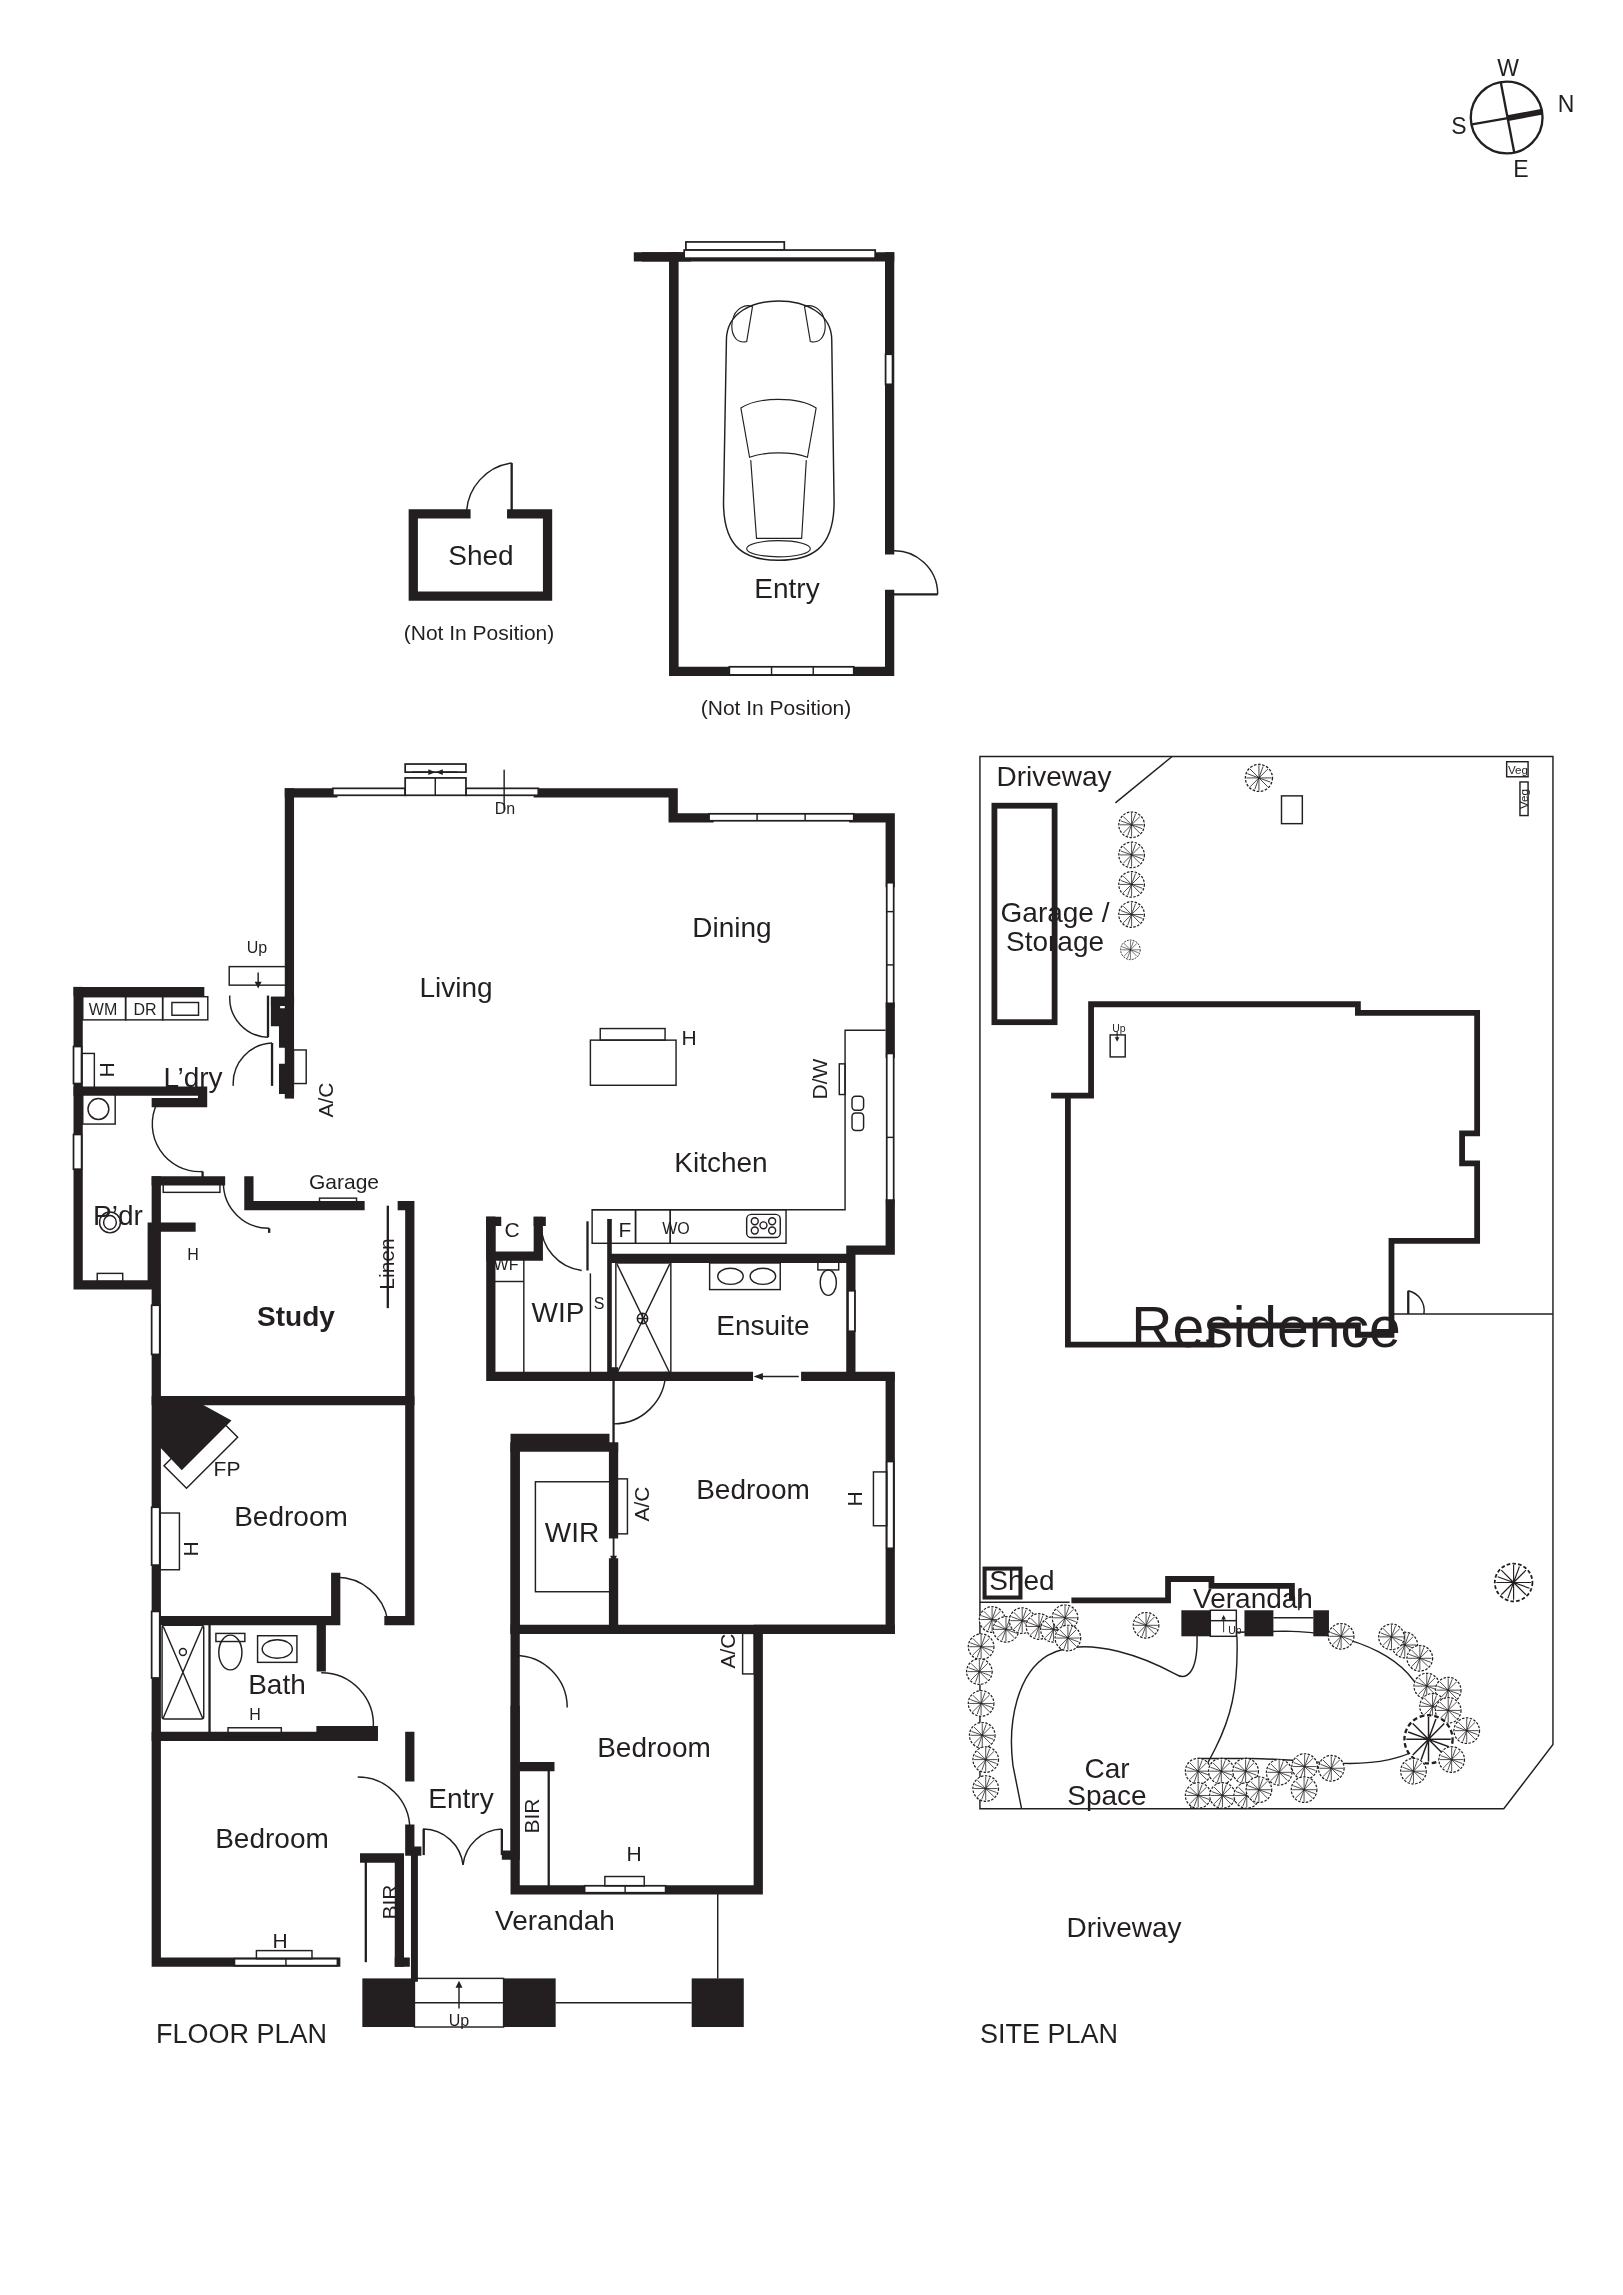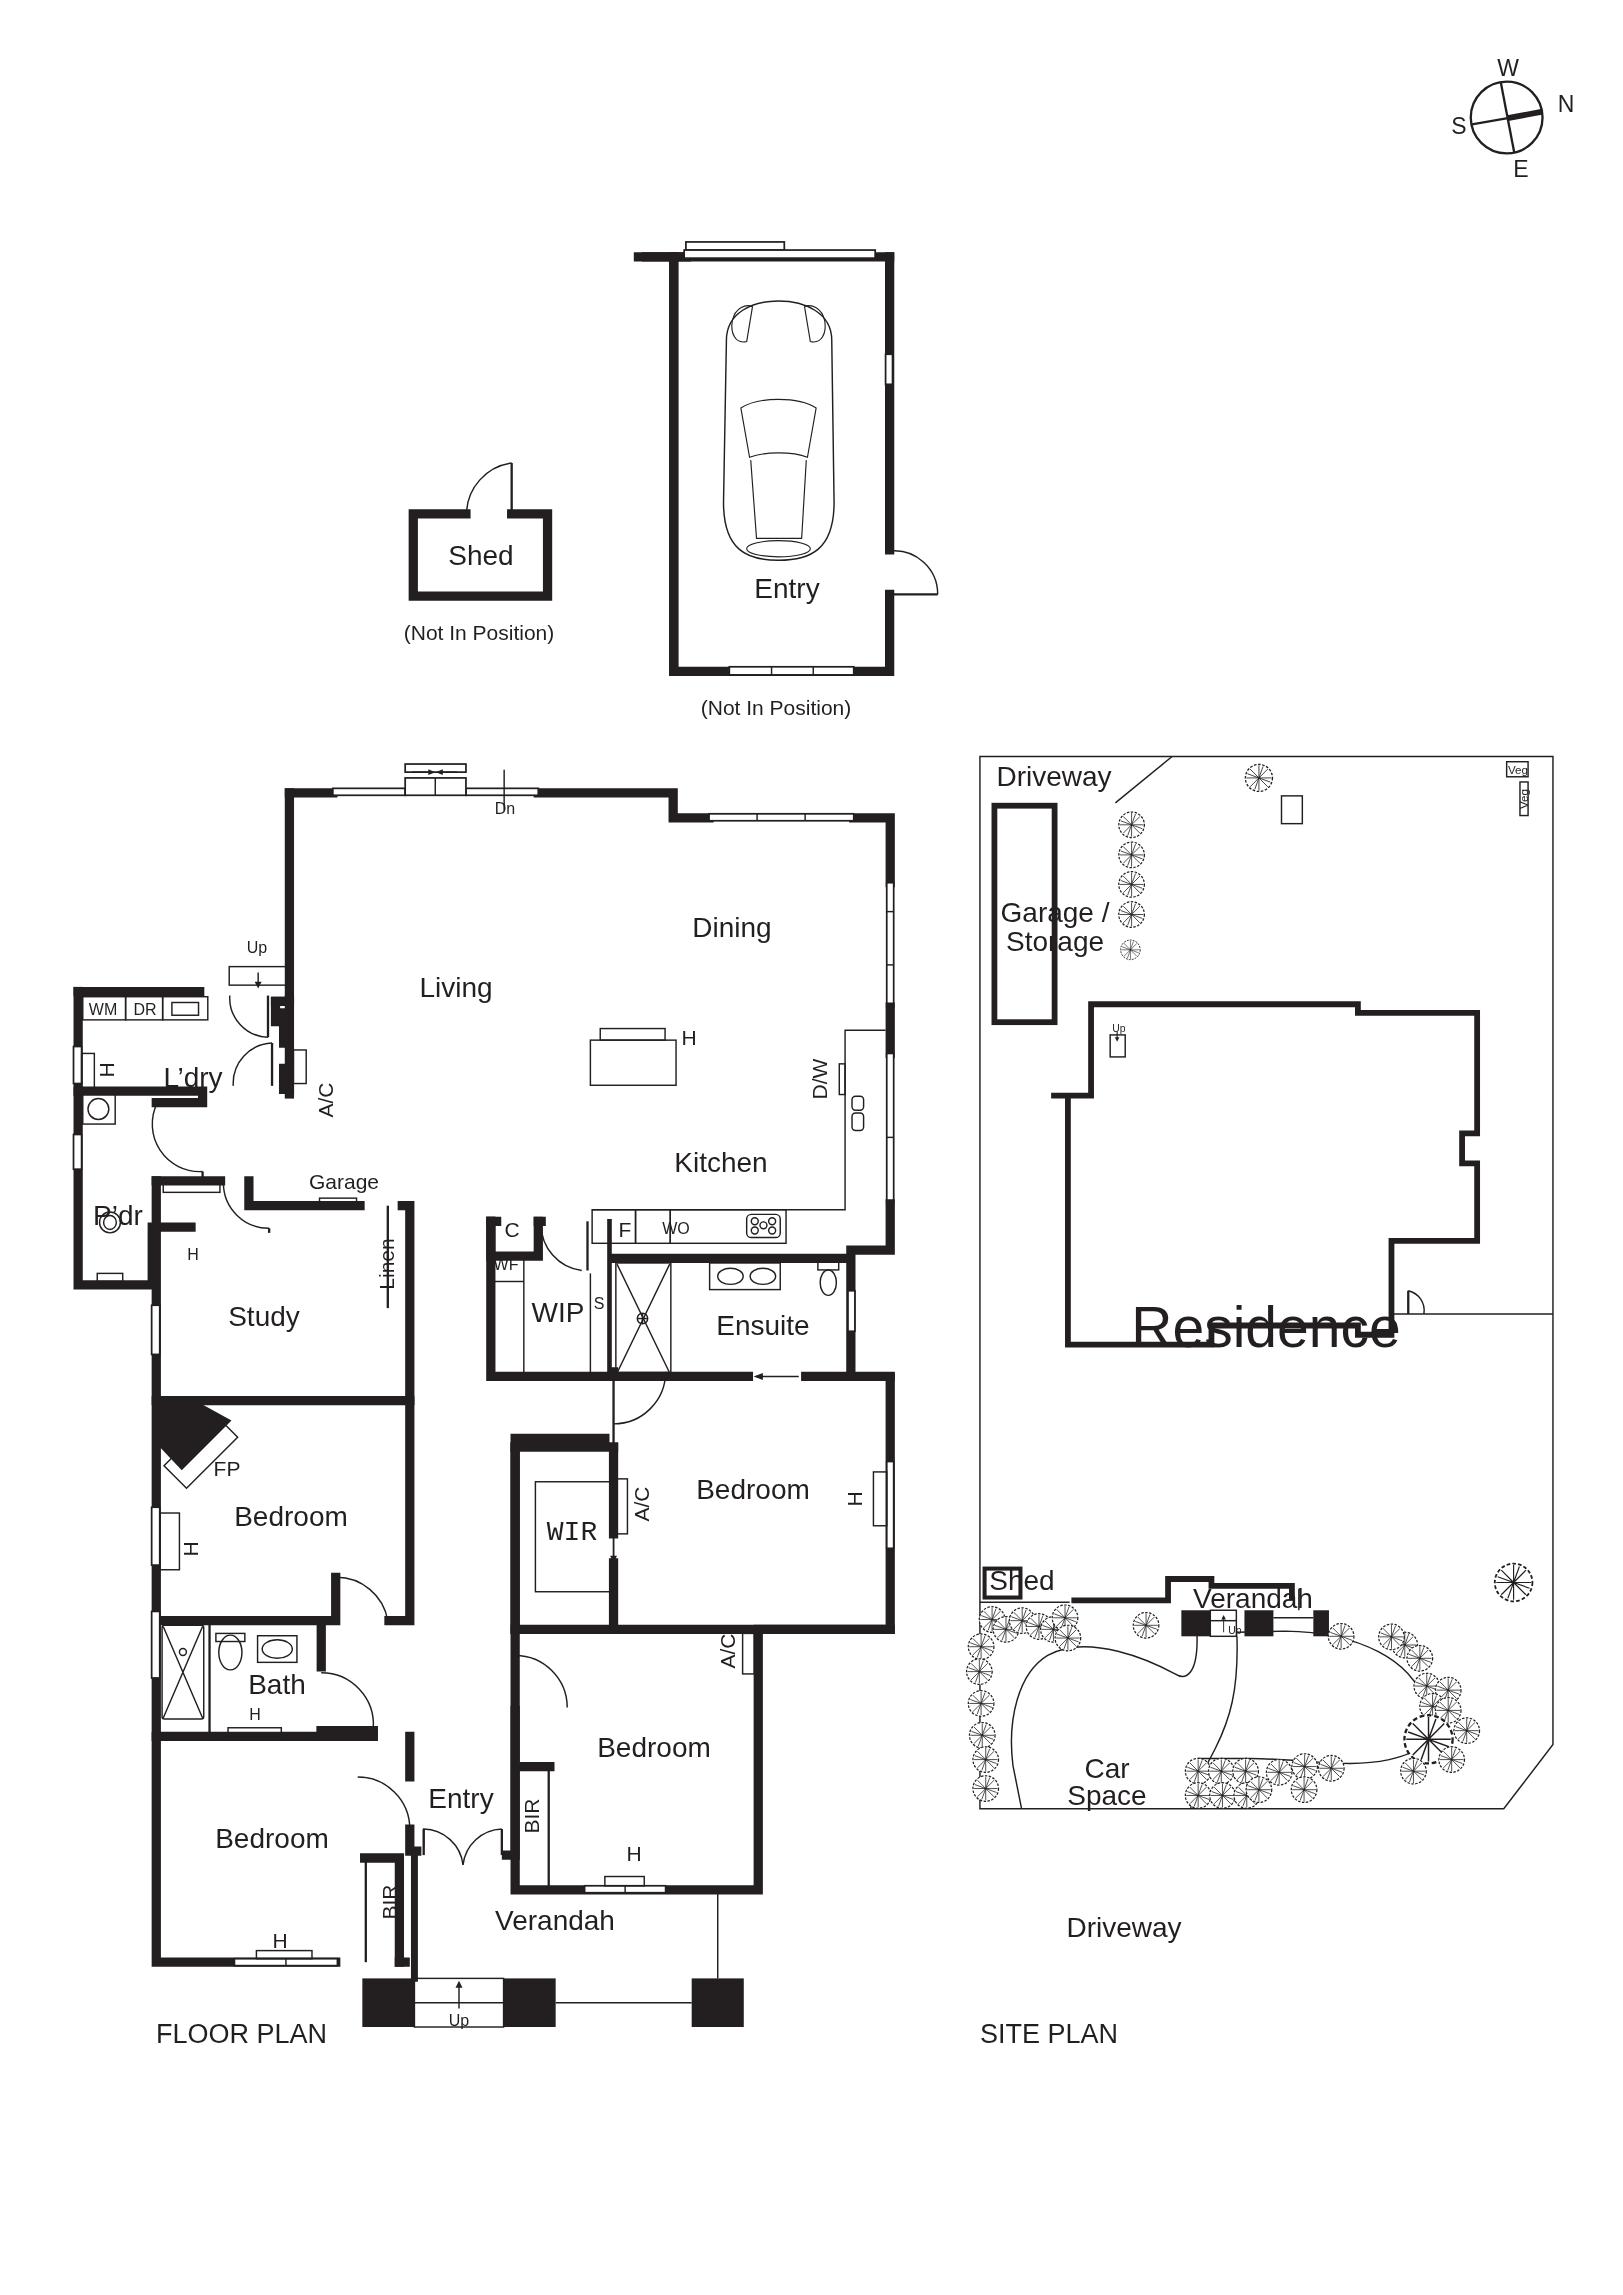--- a/index.html
+++ b/index.html
@@ -360,33 +360,33 @@
 <div class="lbl tiny" style="left:257px;top:948px;">Up</div>
 <div class="lbl tiny" style="left:103px;top:1010px;">WM</div>
 <div class="lbl tiny" style="left:145px;top:1010px;">DR</div>
 <div class="lbl small rot" style="left:106px;top:1070px;">H</div>
 <div class="lbl room" style="left:193px;top:1078px;">L’dry</div>
 <div class="lbl small rot" style="left:325px;top:1100px;">A/C</div>
 <div class="lbl small" style="left:344px;top:1181px;">Garage</div>
 <div class="lbl room" style="left:118px;top:1216px;">P’dr</div>
 <div class="lbl tiny" style="left:193px;top:1255px;">H</div>
 <div class="lbl small rot" style="left:386px;top:1264px;">Linen</div>
-<div class="lbl room" style="left:264px;top:1317px;">Study</div>
+<div class="lbl room" style="left:296px;top:1317px;font-weight:bold;">Study</div>
 <div class="lbl small" style="left:512px;top:1229px;">C</div>
 <div class="lbl tiny" style="left:506px;top:1265px;">WF</div>
 <div class="lbl small" style="left:625px;top:1229px;">F</div>
 <div class="lbl tiny" style="left:676px;top:1229px;">WO</div>
 <div class="lbl room" style="left:558px;top:1313px;">WIP</div>
 <div class="lbl tiny" style="left:599px;top:1304px;">S</div>
 <div class="lbl room" style="left:763px;top:1326px;">Ensuite</div>
 <div class="lbl small" style="left:227px;top:1468px;">FP</div>
 <div class="lbl room" style="left:291px;top:1517px;">Bedroom</div>
 <div class="lbl small rot" style="left:190px;top:1549px;">H</div>
 <div class="lbl room" style="left:753px;top:1490px;">Bedroom</div>
-<div class="lbl room" style="left:572px;top:1533px;font-family:Liberation Mono, monospace;">WIR</div>
+<div class="lbl room" style="left:572px;top:1533px;">WIR</div>
 <div class="lbl small rot" style="left:641px;top:1504px;">A/C</div>
 <div class="lbl small rot" style="left:854px;top:1499px;">H</div>
 <div class="lbl room" style="left:277px;top:1685px;">Bath</div>
 <div class="lbl tiny" style="left:255px;top:1715px;">H</div>
 <div class="lbl small rot" style="left:727px;top:1651px;">A/C</div>
 <div class="lbl room" style="left:654px;top:1748px;">Bedroom</div>
 <div class="lbl room" style="left:461px;top:1799px;text-align:right;">Entry</div>
 <div class="lbl small rot" style="left:531px;top:1816px;">BIR</div>
 <div class="lbl room" style="left:272px;top:1839px;">Bedroom</div>
 <div class="lbl small" style="left:634px;top:1853px;">H</div>

